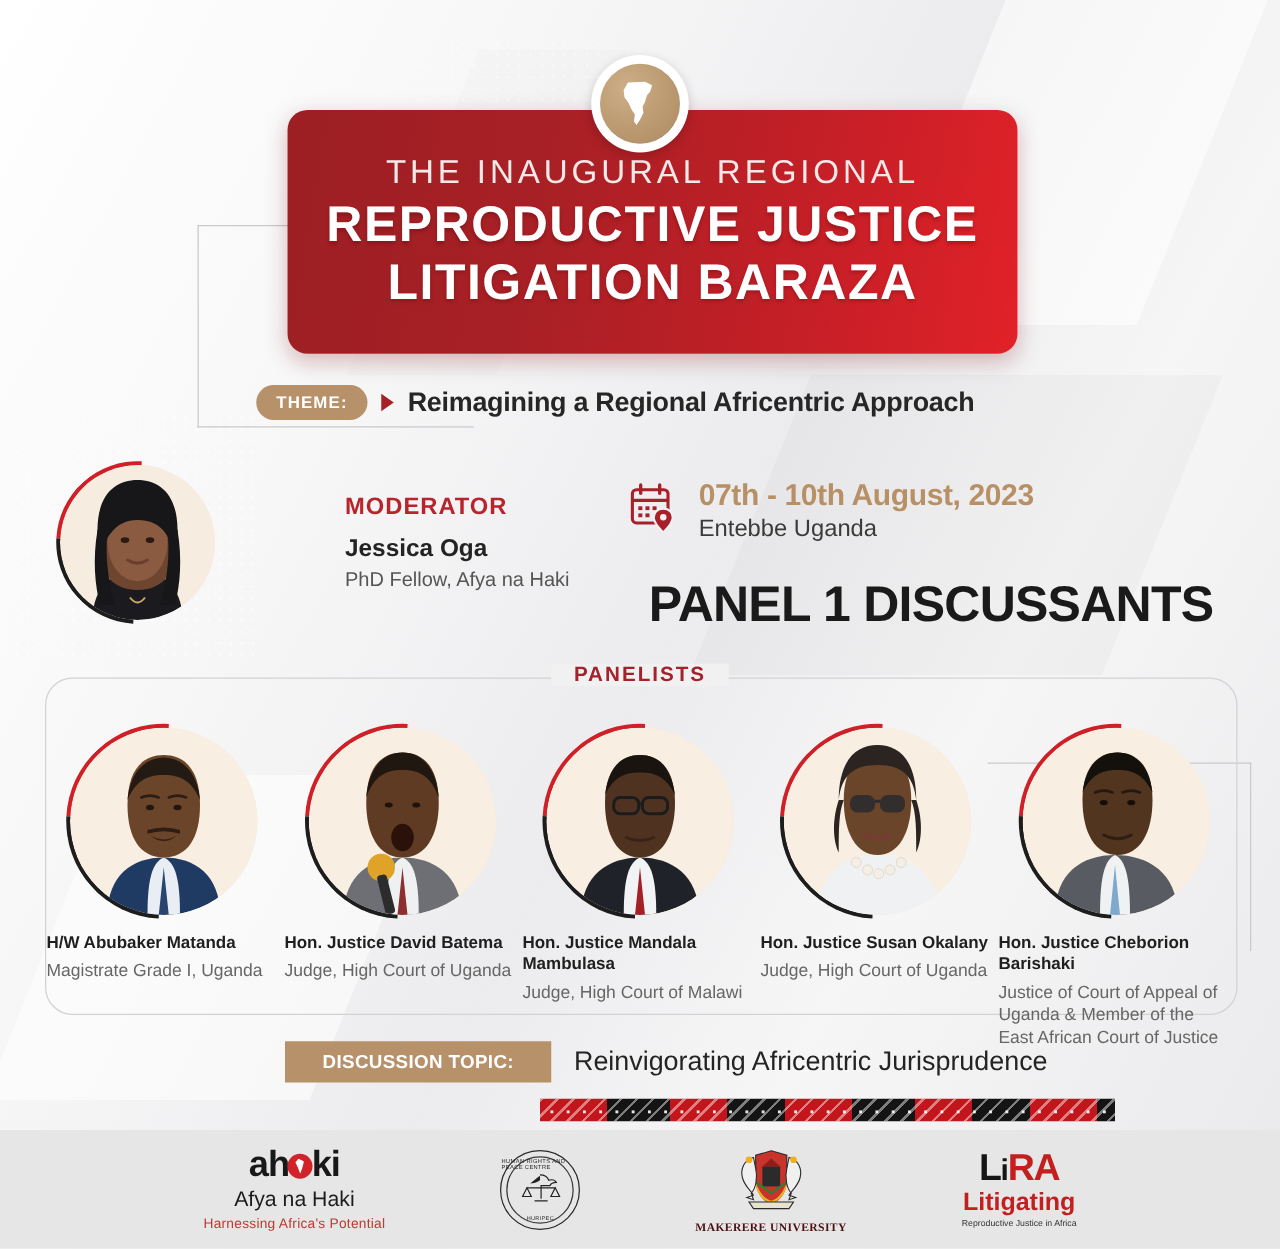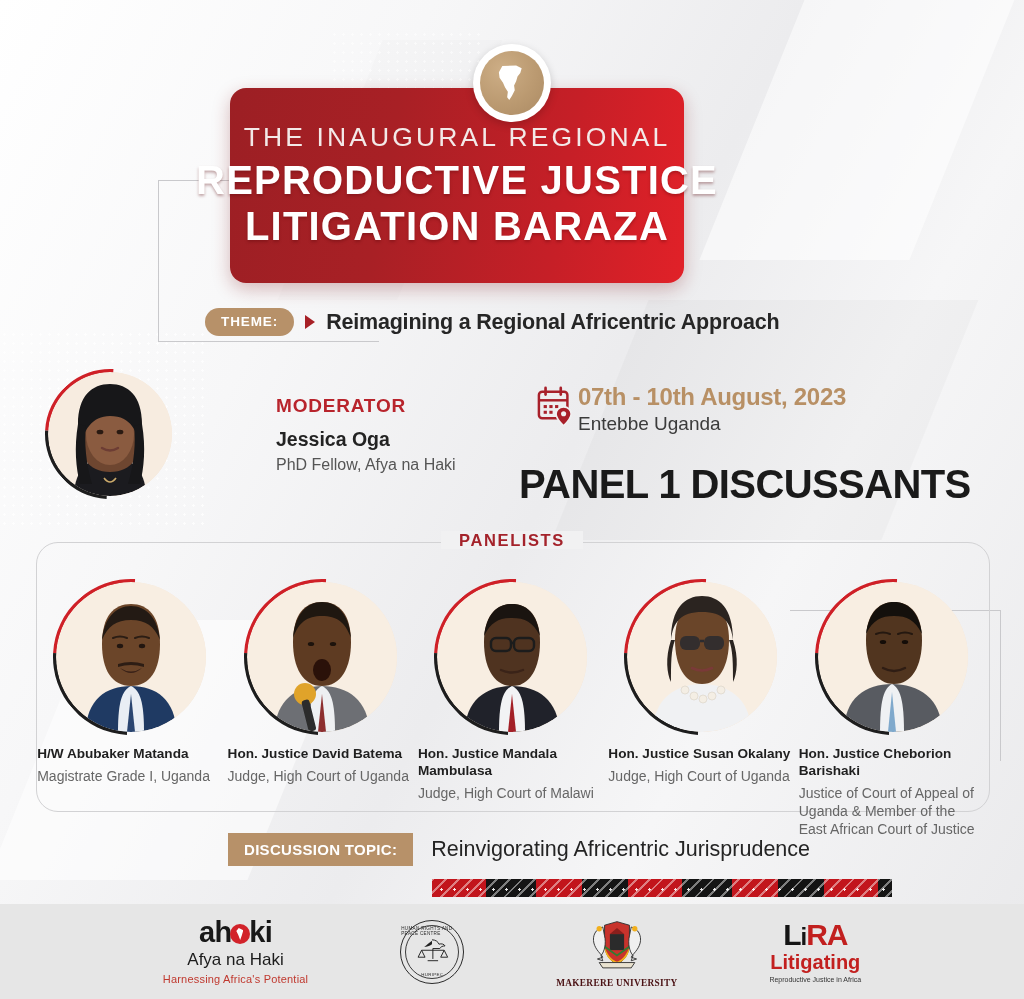--- a/index.html
+++ b/index.html
@@ -19,21 +19,21 @@
   .facet.d{background:rgba(0,0,0,.025);}
   .dotfield{
     position:absolute;pointer-events:none;
     background-image:radial-gradient(rgba(255,255,255,.85) 1.1px,transparent 1.2px);
     background-size:9px 9px;opacity:.9;
   }
   .thinsq{position:absolute;border:1px solid #c9c9cc;pointer-events:none;}
 
   
   .title-card{
-    position:absolute;left:230px;top:88px;width:454px;height:195px;
+    position:absolute;left:230px;top:88px;width:584px;height:195px;
     border-radius:16px;
     background:linear-gradient(100deg,#9c1f24 0%,#a82025 35%,#c61f27 72%,#e12128 100%);
     box-shadow:0 6px 18px rgba(130,20,25,.28);
     display:flex;flex-direction:column;align-items:center;justify-content:center;
     text-align:center;color:#fff;
   }
   .t-line1{
     font-size:26.5px;letter-spacing:3.1px;font-weight:400;color:#f3e9e8;
     margin-bottom:5px;white-space:nowrap;
   }
@@ -81,21 +81,21 @@
     transform:rotate(-42deg);
   }
   .photo .clip{position:absolute;inset:0;border-radius:50%;overflow:hidden;}
   .mod-photo{width:124px;height:124px;}
   .mod-text{margin-left:104px;}
   .mod-label{color:#b8242c;font-weight:700;font-size:19px;letter-spacing:.8px;}
   .mod-name{color:#232323;font-weight:700;font-size:19.5px;margin-top:11px;}
   .mod-role{color:#555;font-size:16px;margin-top:5px;}
 
   
-  .date-block{position:absolute;left:537px;top:383px;display:flex;align-items:flex-start;gap:3px;}
+  .date-block{position:absolute;left:504px;top:383px;display:flex;align-items:flex-start;gap:17px;}
   .cal-icon{width:38px;height:40px;position:relative;flex:none;margin-top:3px;}
   .date-main{font-size:24px;font-weight:700;color:#b89065;letter-spacing:-.3px;white-space:nowrap;}
   .date-sub{font-size:19px;color:#3b3b3b;margin-top:2px;white-space:nowrap;}
   .panel-heading{
     position:absolute;left:519px;top:462px;font-size:40px;font-weight:700;color:#1a1a1a;
     letter-spacing:-.6px;white-space:nowrap;
   }
 
   
   .panel-frame{
@@ -115,21 +115,21 @@
   }
   .panelist{width:188px;text-align:left;}
   .p-photo{width:150px;height:150px;margin:0 auto;}
   .p-name{font-size:13.6px;font-weight:700;color:#1f1f1f;margin-top:14px;line-height:1.25;}
   .p-role{font-size:14px;color:#666;margin-top:4px;line-height:1.3;}
 
   
   .topic-row{position:absolute;left:228px;top:833px;display:flex;align-items:stretch;}
   .topic-tag{
     background:#b79169;color:#fff;font-weight:700;font-size:15px;letter-spacing:.3px;
-    padding:8px 16px;display:flex;align-items:center;
+    padding:8px 30px;display:flex;align-items:center;
   }
   .topic-text{font-size:21.5px;color:#242424;margin-left:18px;display:flex;align-items:center;white-space:nowrap;}
 
   
   .kente{
     position:absolute;left:432px;top:879px;width:460px;height:18px;
     background:
       repeating-linear-gradient(90deg,
         #c2151c 0px,#c2151c 54px,
         #141414 54px,#141414 104px,

